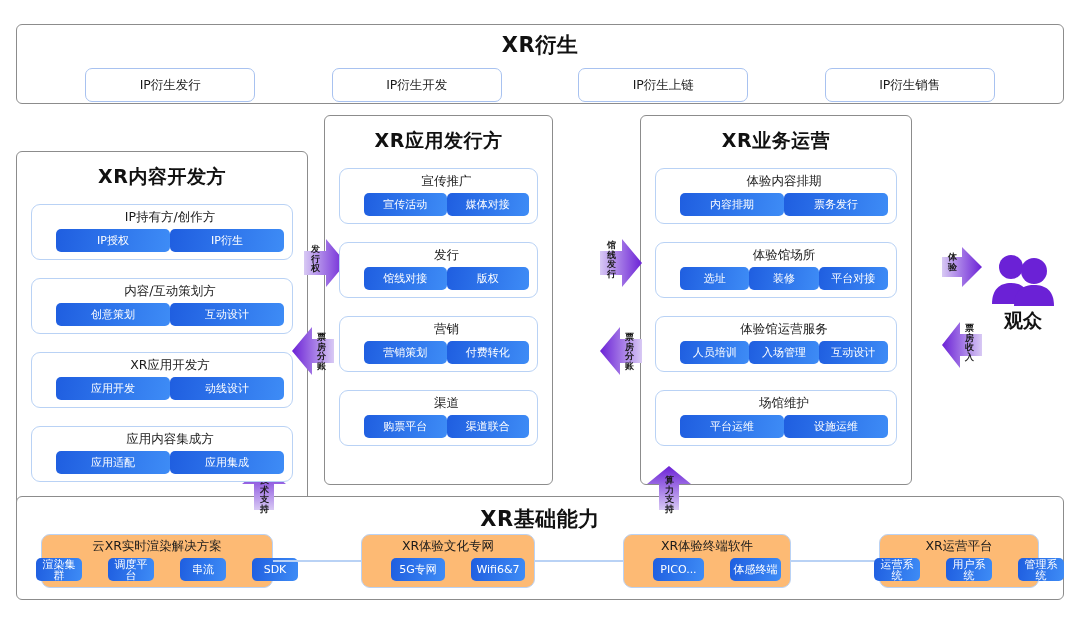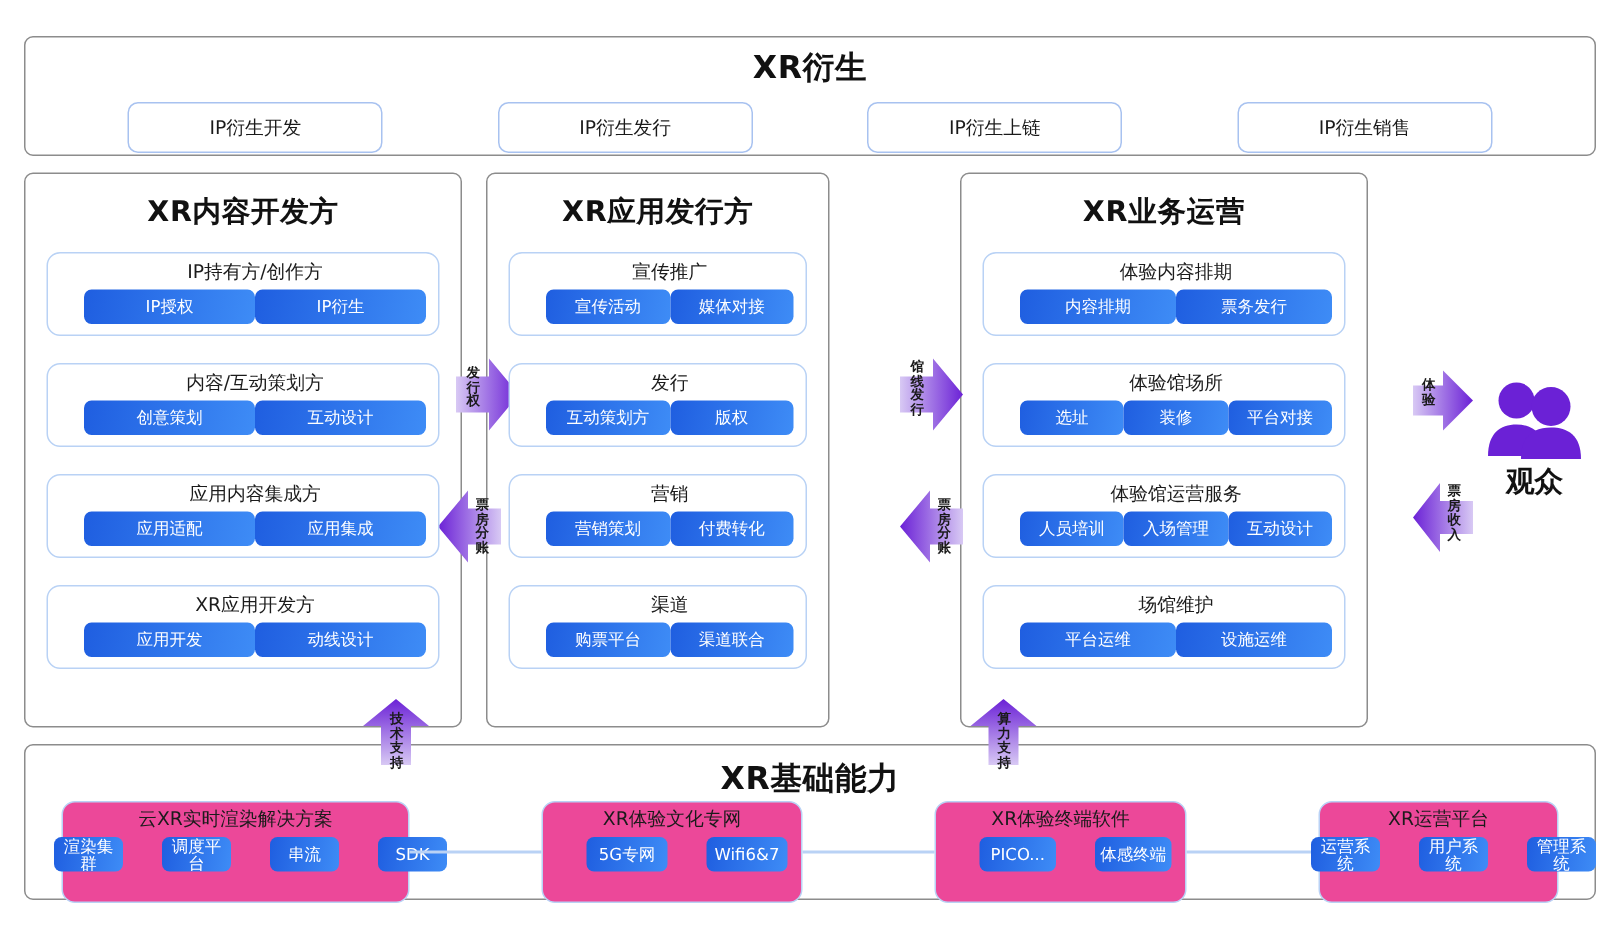--- a/index.html
+++ b/index.html
@@ -37,21 +37,21 @@
     width: 170px; height: 34px;
     border: 1.3px solid #a8c2f0;
     border-radius: 7px;
     background: #fff;
     display: flex; align-items: center; justify-content: center;
     font-size: 12.5px; color: #1a1a1a;
   }
 
   
   .column { top: 115px; height: 370px; }
-  #col-left   { left: 16px;  width: 292px; }
+  #col-left   { left: 16px;  width: 292px; margin-top: 36px; }
   #col-mid    { left: 324px; width: 229px; }
   #col-right  { left: 640px; width: 272px; }
   .column .panel-title { font-size: 19px; margin-top: 12px; }
 
   .groups { position: relative; margin-top: 14px; padding: 0 14px; }
   .group {
     position: relative;
     border: 1.2px solid #b9d2f5;
     border-radius: 9px;
     background: #fff;
@@ -96,22 +96,22 @@
     position: absolute; left: 0; right: 0; top: 8px;
     text-align: center;
   }
   .base-row {
     position: absolute; left: 24px; right: 24px; top: 37px;
     display: flex; align-items: center;
   }
   .base-card {
     border: 1.2px solid #b9d2f5;
     border-radius: 9px;
-    padding: 3px 9px 20px 9px;
-    background: #ec4899;
+    padding: 3px 9px 6px 9px;
+    background: #fdba74;
   }
   .base-card .group-name { font-size: 12.5px; margin-bottom: 4px; }
   .base-link { flex: 1; height: 1.2px; background: #b9d2f5; }
   .base-card .pills { gap: 6px; }
   .base-card .pill { min-width: 46px; margin-left: 20px; }
 
   
   .arrow {
     position: absolute;
     display: flex; align-items: center; justify-content: center;
@@ -137,22 +137,22 @@
   }
 </style>
 </head>
 <body>
 
 <div class="stage">
 
   <div class="panel" id="top-panel">
     <div class="panel-title" id="top-title">XR衍生</div>
     <div class="top-chips">
+      <div class="chip-outline">IP衍生发行</div>
       <div class="chip-outline">IP衍生开发</div>
-      <div class="chip-outline">IP衍生发行</div>
       <div class="chip-outline">IP衍生上链</div>
       <div class="chip-outline">IP衍生销售</div>
     </div>
   </div>
 
   <div class="panel column" id="col-left">
     <div class="panel-title">XR内容开发方</div>
     <div class="groups">
       <div class="vconn" style="top:34px;height:21px;"></div>
       <div class="vconn" style="top:107px;height:21px;"></div>
@@ -168,32 +168,32 @@
 
       <div class="group">
         <div class="group-name">内容/互动策划方</div>
         <div class="pills">
           <div class="pill">创意策划</div>
           <div class="pill">互动设计</div>
         </div>
       </div>
 
       <div class="group">
+        <div class="group-name">XR应用开发方</div>
+        <div class="pills">
+          <div class="pill">应用开发</div>
+          <div class="pill">动线设计</div>
+        </div>
+      </div>
+
+      <div class="group">
         <div class="group-name">应用内容集成方</div>
         <div class="pills">
           <div class="pill">应用适配</div>
           <div class="pill">应用集成</div>
-        </div>
-      </div>
-
-      <div class="group">
-        <div class="group-name">XR应用开发方</div>
-        <div class="pills">
-          <div class="pill">应用开发</div>
-          <div class="pill">动线设计</div>
         </div>
       </div>
     </div>
   </div>
 
   <div class="panel column" id="col-mid">
     <div class="panel-title">XR应用发行方</div>
     <div class="groups">
       <div class="vconn" style="top:34px;height:21px;"></div>
       <div class="vconn" style="top:107px;height:21px;"></div>
@@ -203,21 +203,21 @@
         <div class="group-name">宣传推广</div>
         <div class="pills">
           <div class="pill">宣传活动</div>
           <div class="pill">媒体对接</div>
         </div>
       </div>
 
       <div class="group">
         <div class="group-name">发行</div>
         <div class="pills">
-          <div class="pill">互动策划方</div>
+          <div class="pill">馆线对接</div>
           <div class="pill">版权</div>
         </div>
       </div>
 
       <div class="group">
         <div class="group-name">营销</div>
         <div class="pills">
           <div class="pill">营销策划</div>
           <div class="pill">付费转化</div>
         </div>

